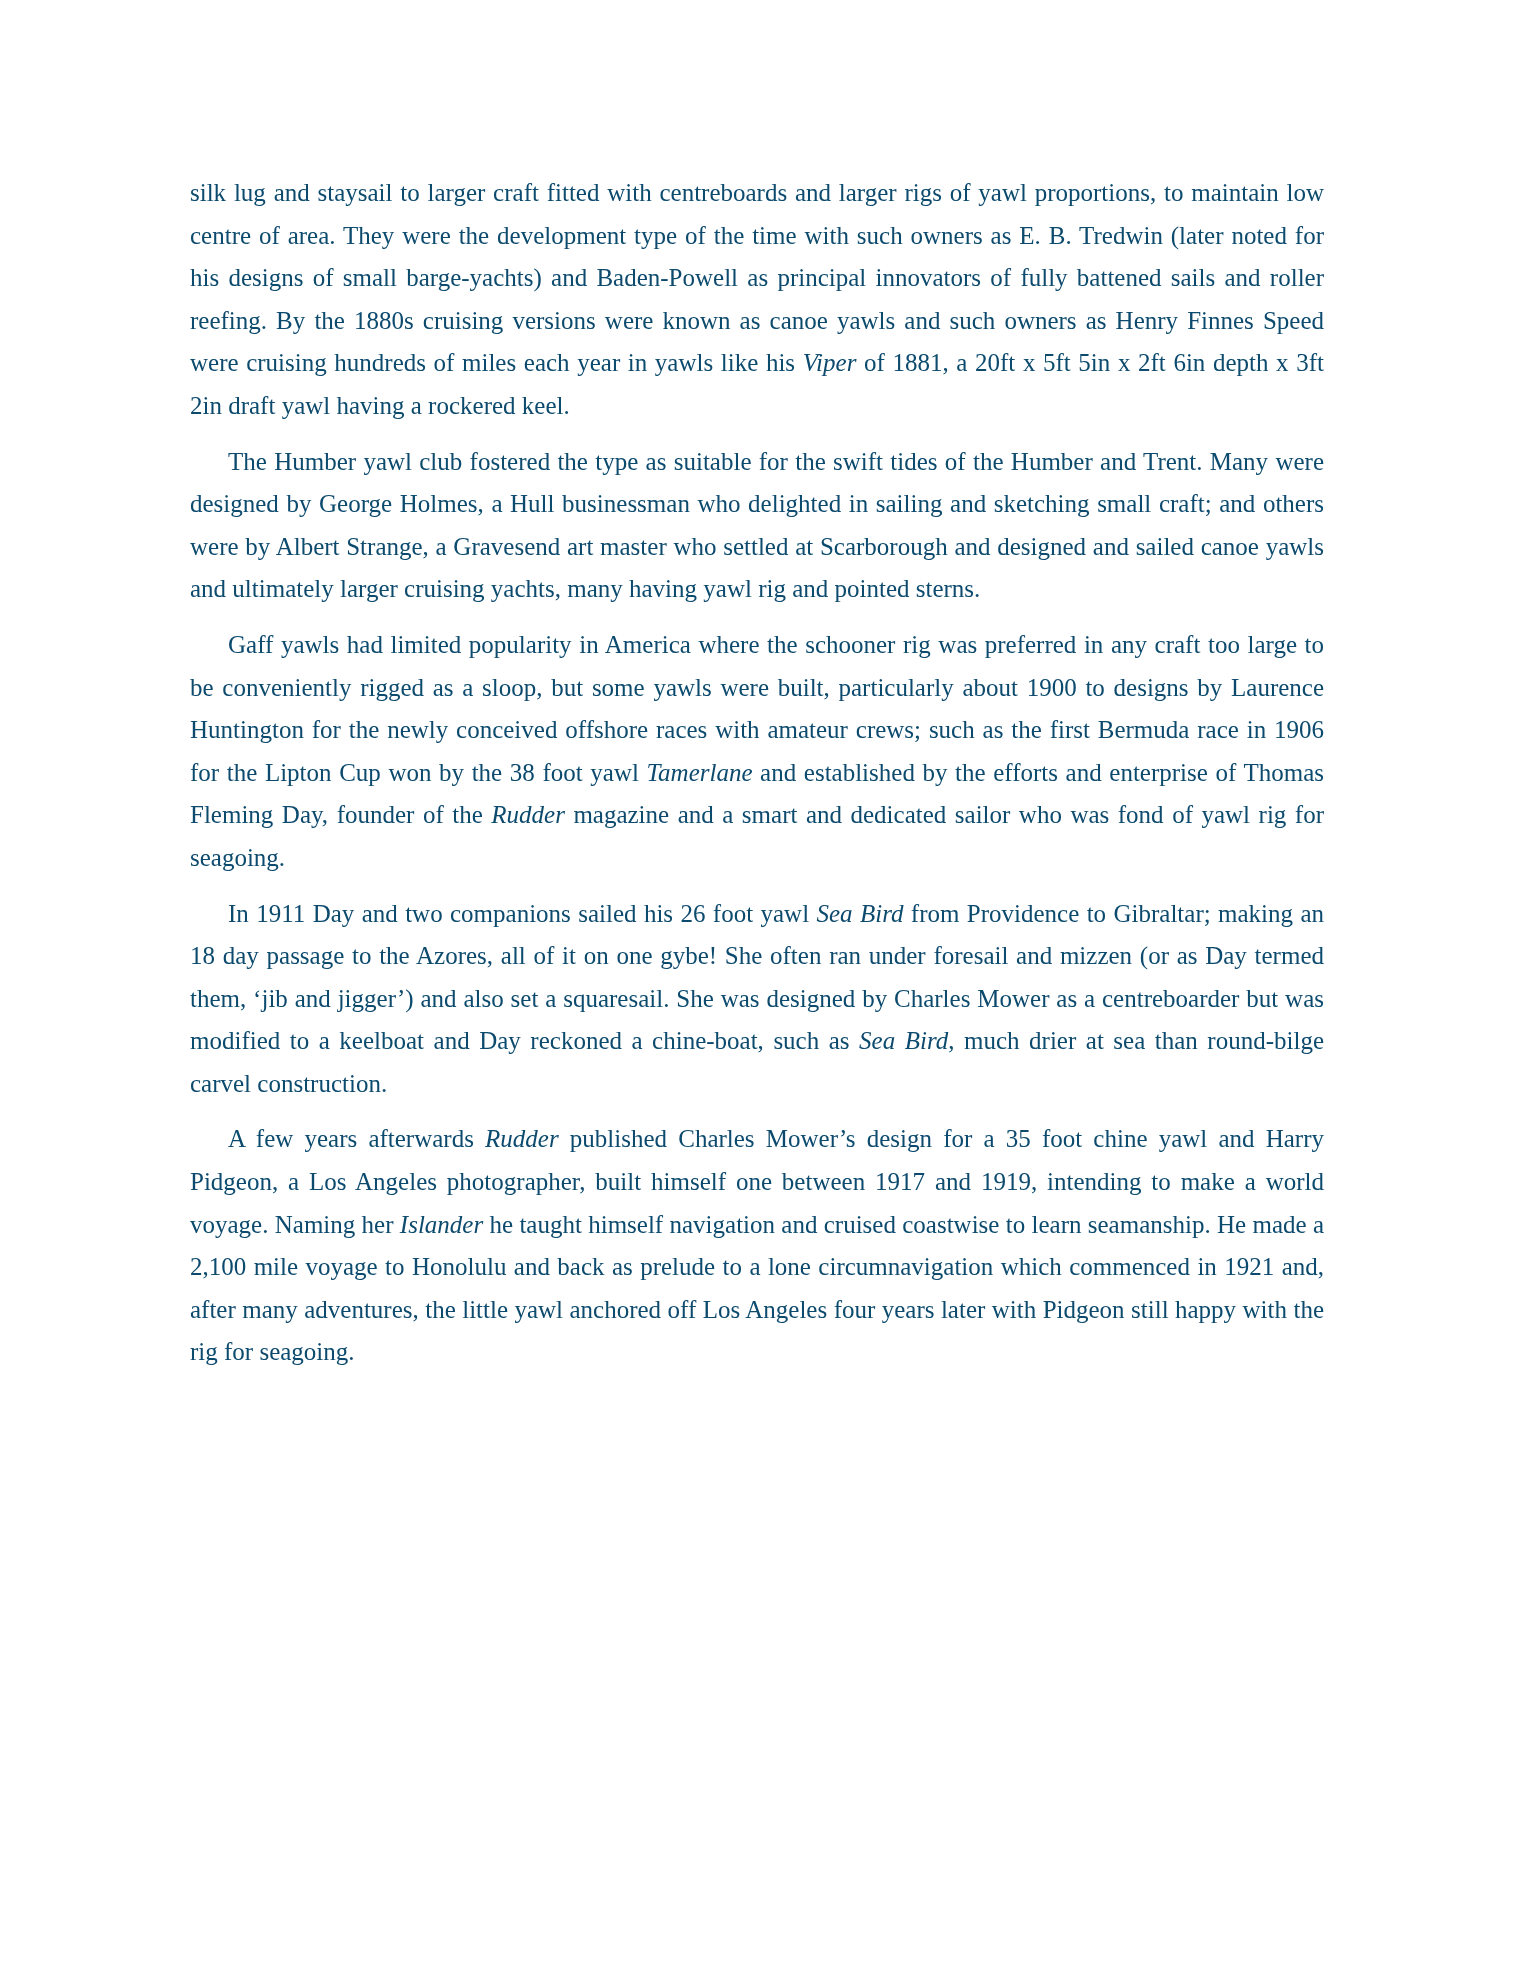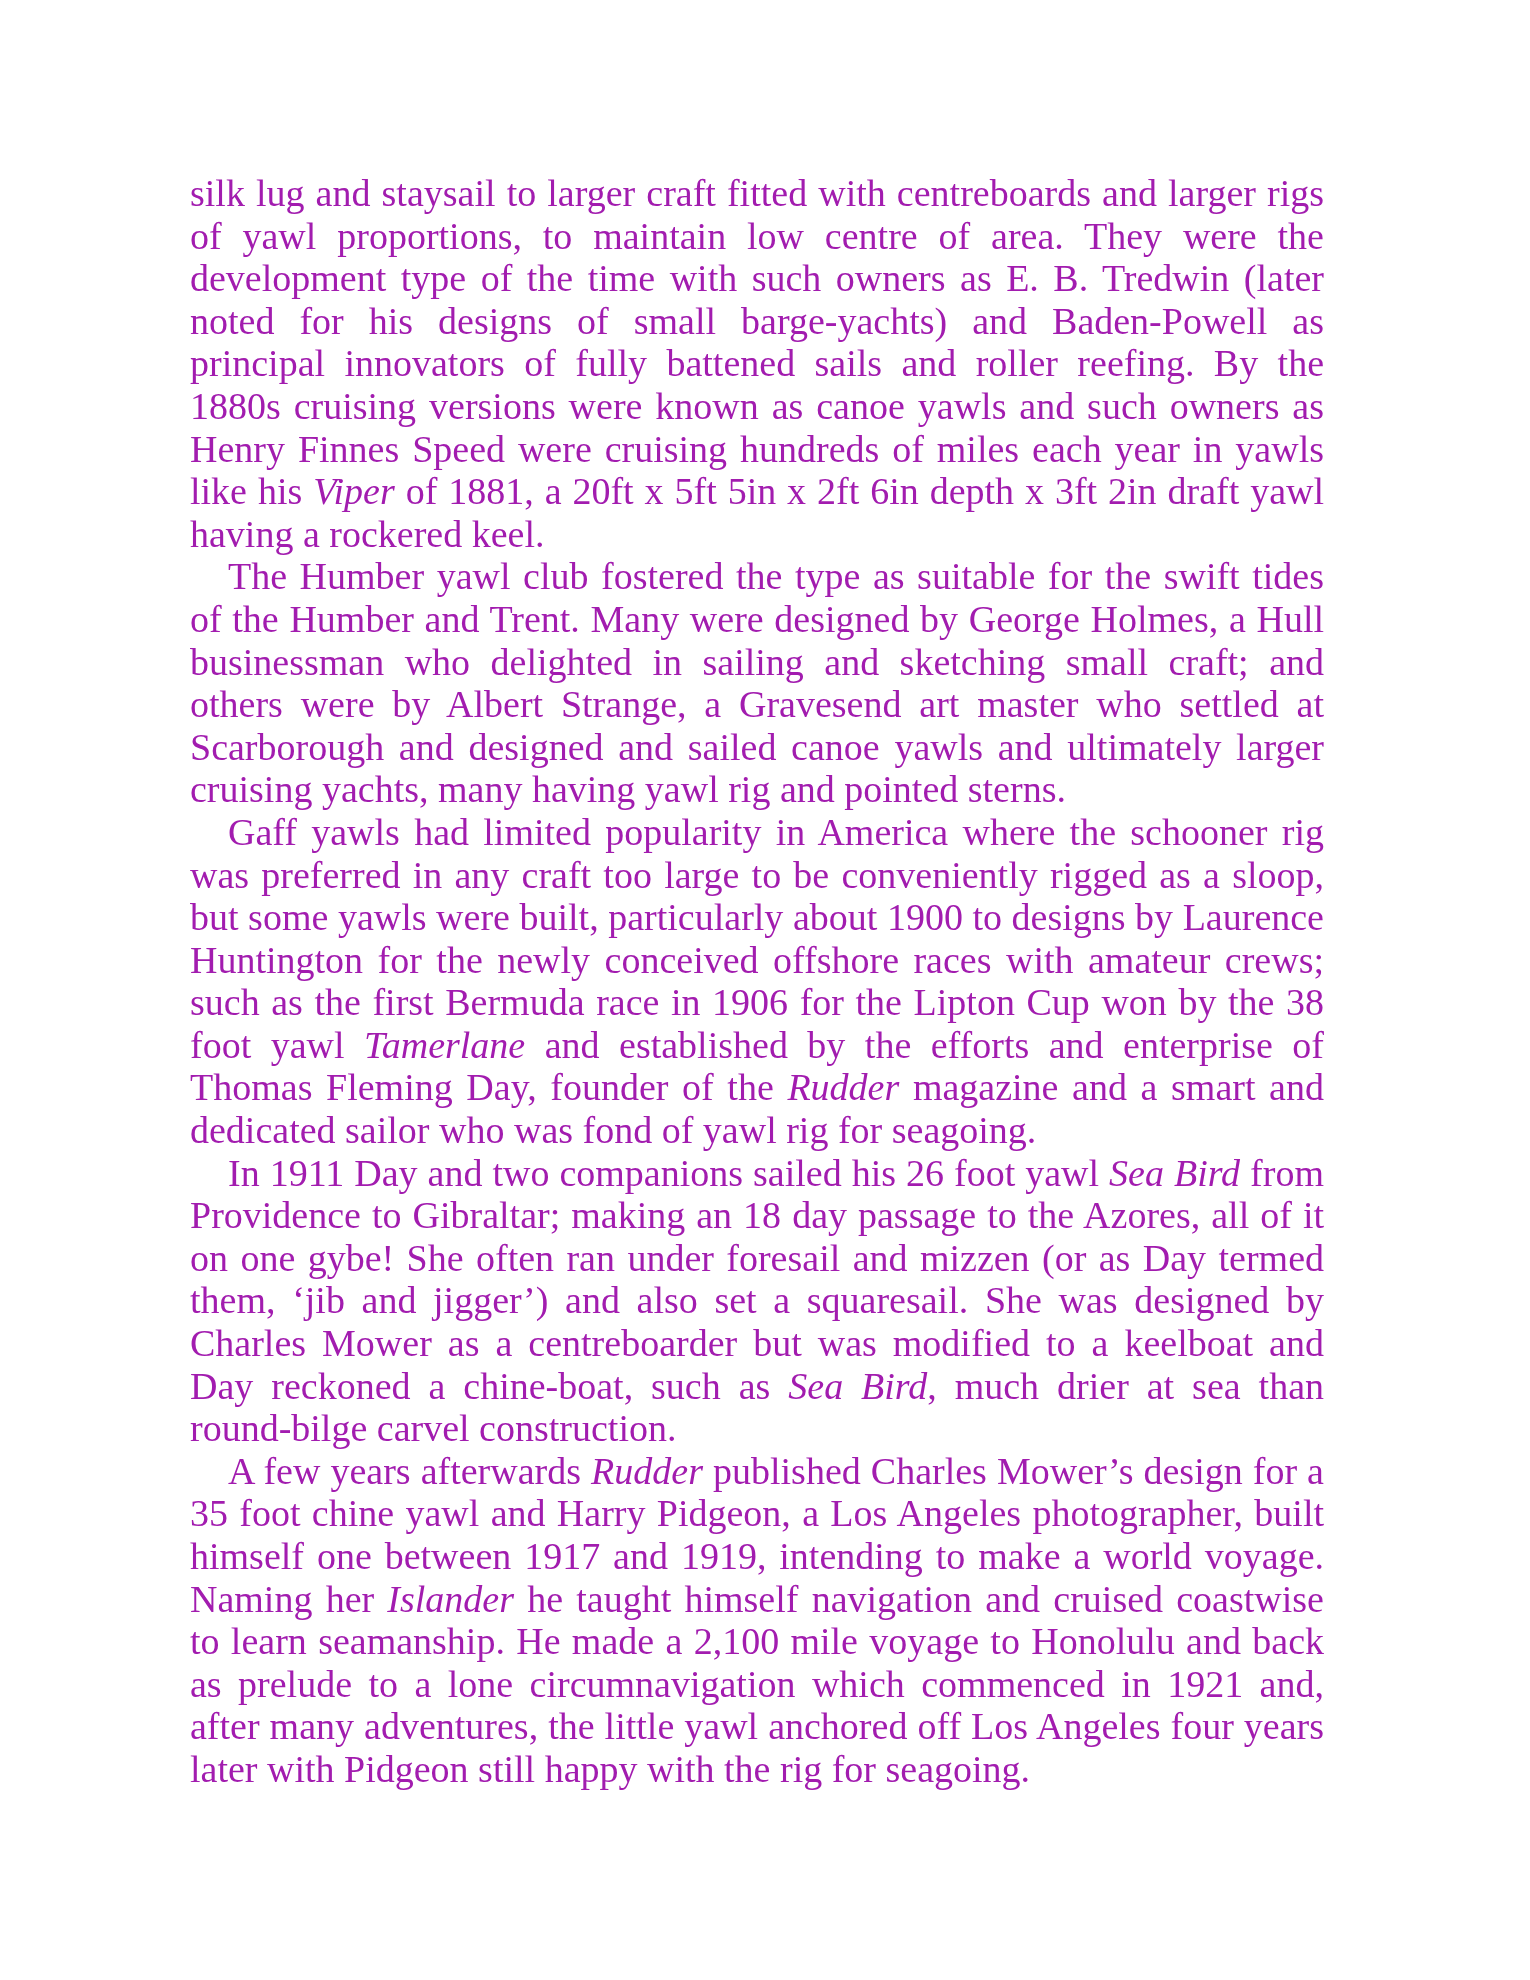--- a/index.html
+++ b/index.html
@@ -12,31 +12,32 @@
       height: 1980px;
       position: relative;
       overflow: hidden;
     }
     .page {
       position: absolute;
       left: 190px;
       top: 172px;
       width: 1134px;
       font-family: "Liberation Serif", "DejaVu Serif", serif;
-      font-size: 38px;
+      font-size: 25px;
       line-height: 42.6px;
-      color: #a21caf;
+      color: #0c4a6e;
     }
     .para {
       margin: 0;
       text-align: justify;
       text-align-last: left;
     }
     .para.indent {
       text-indent: 38px;
+      margin-top: 13px;
     }
     .para em {
       font-style: italic;
     }
   </style>
 </head>
 <body>
 
 <div class="page">
   <p class="para">

